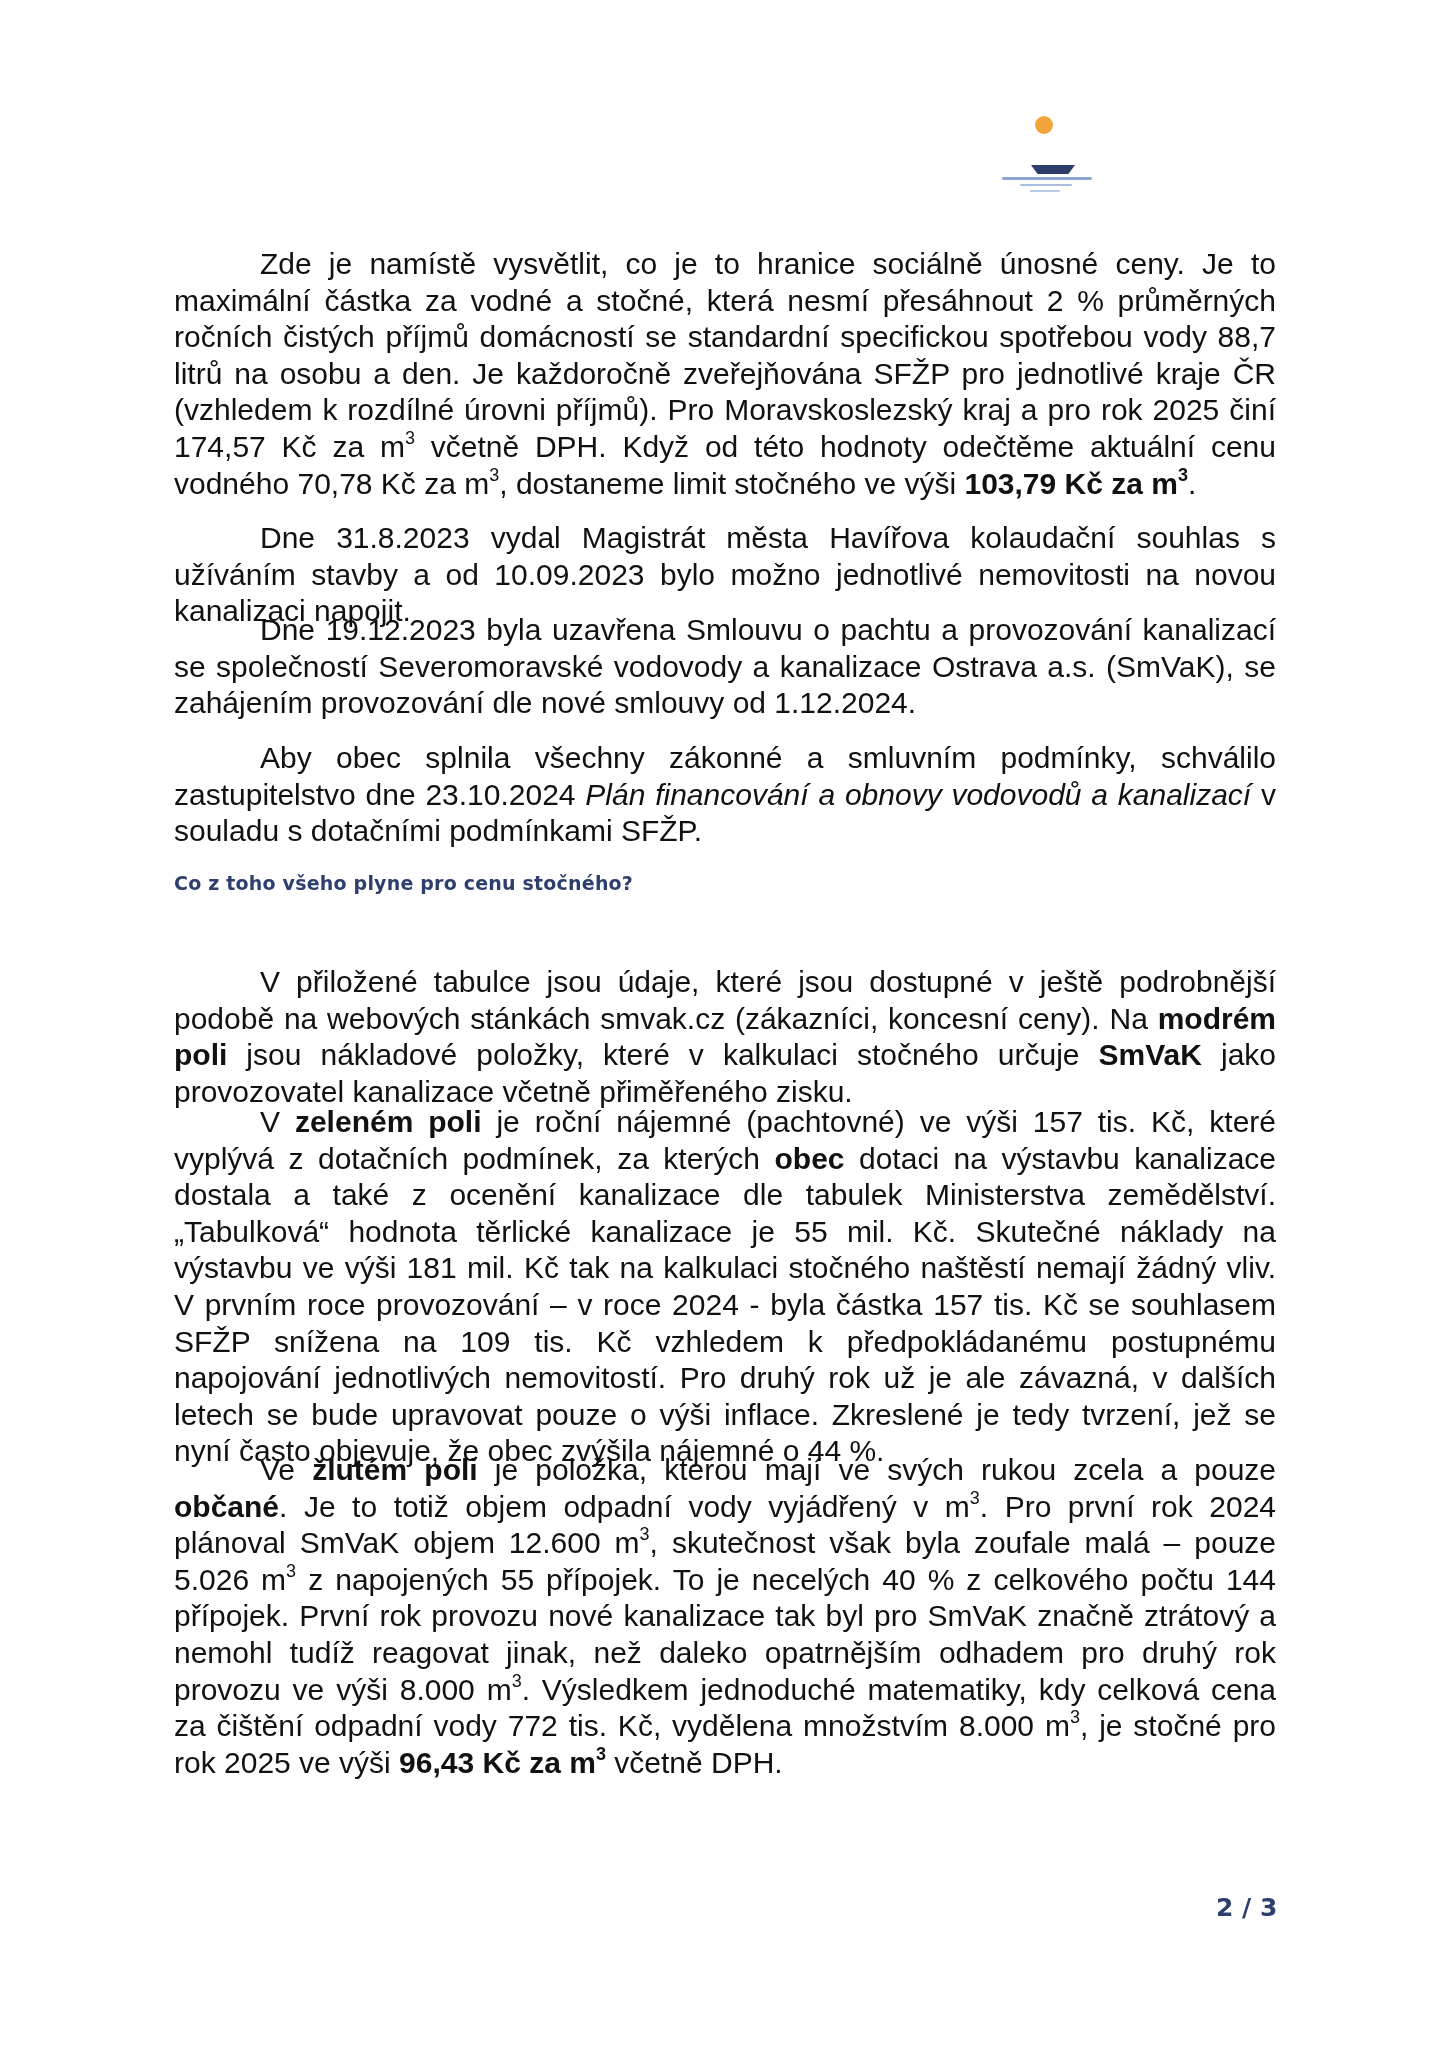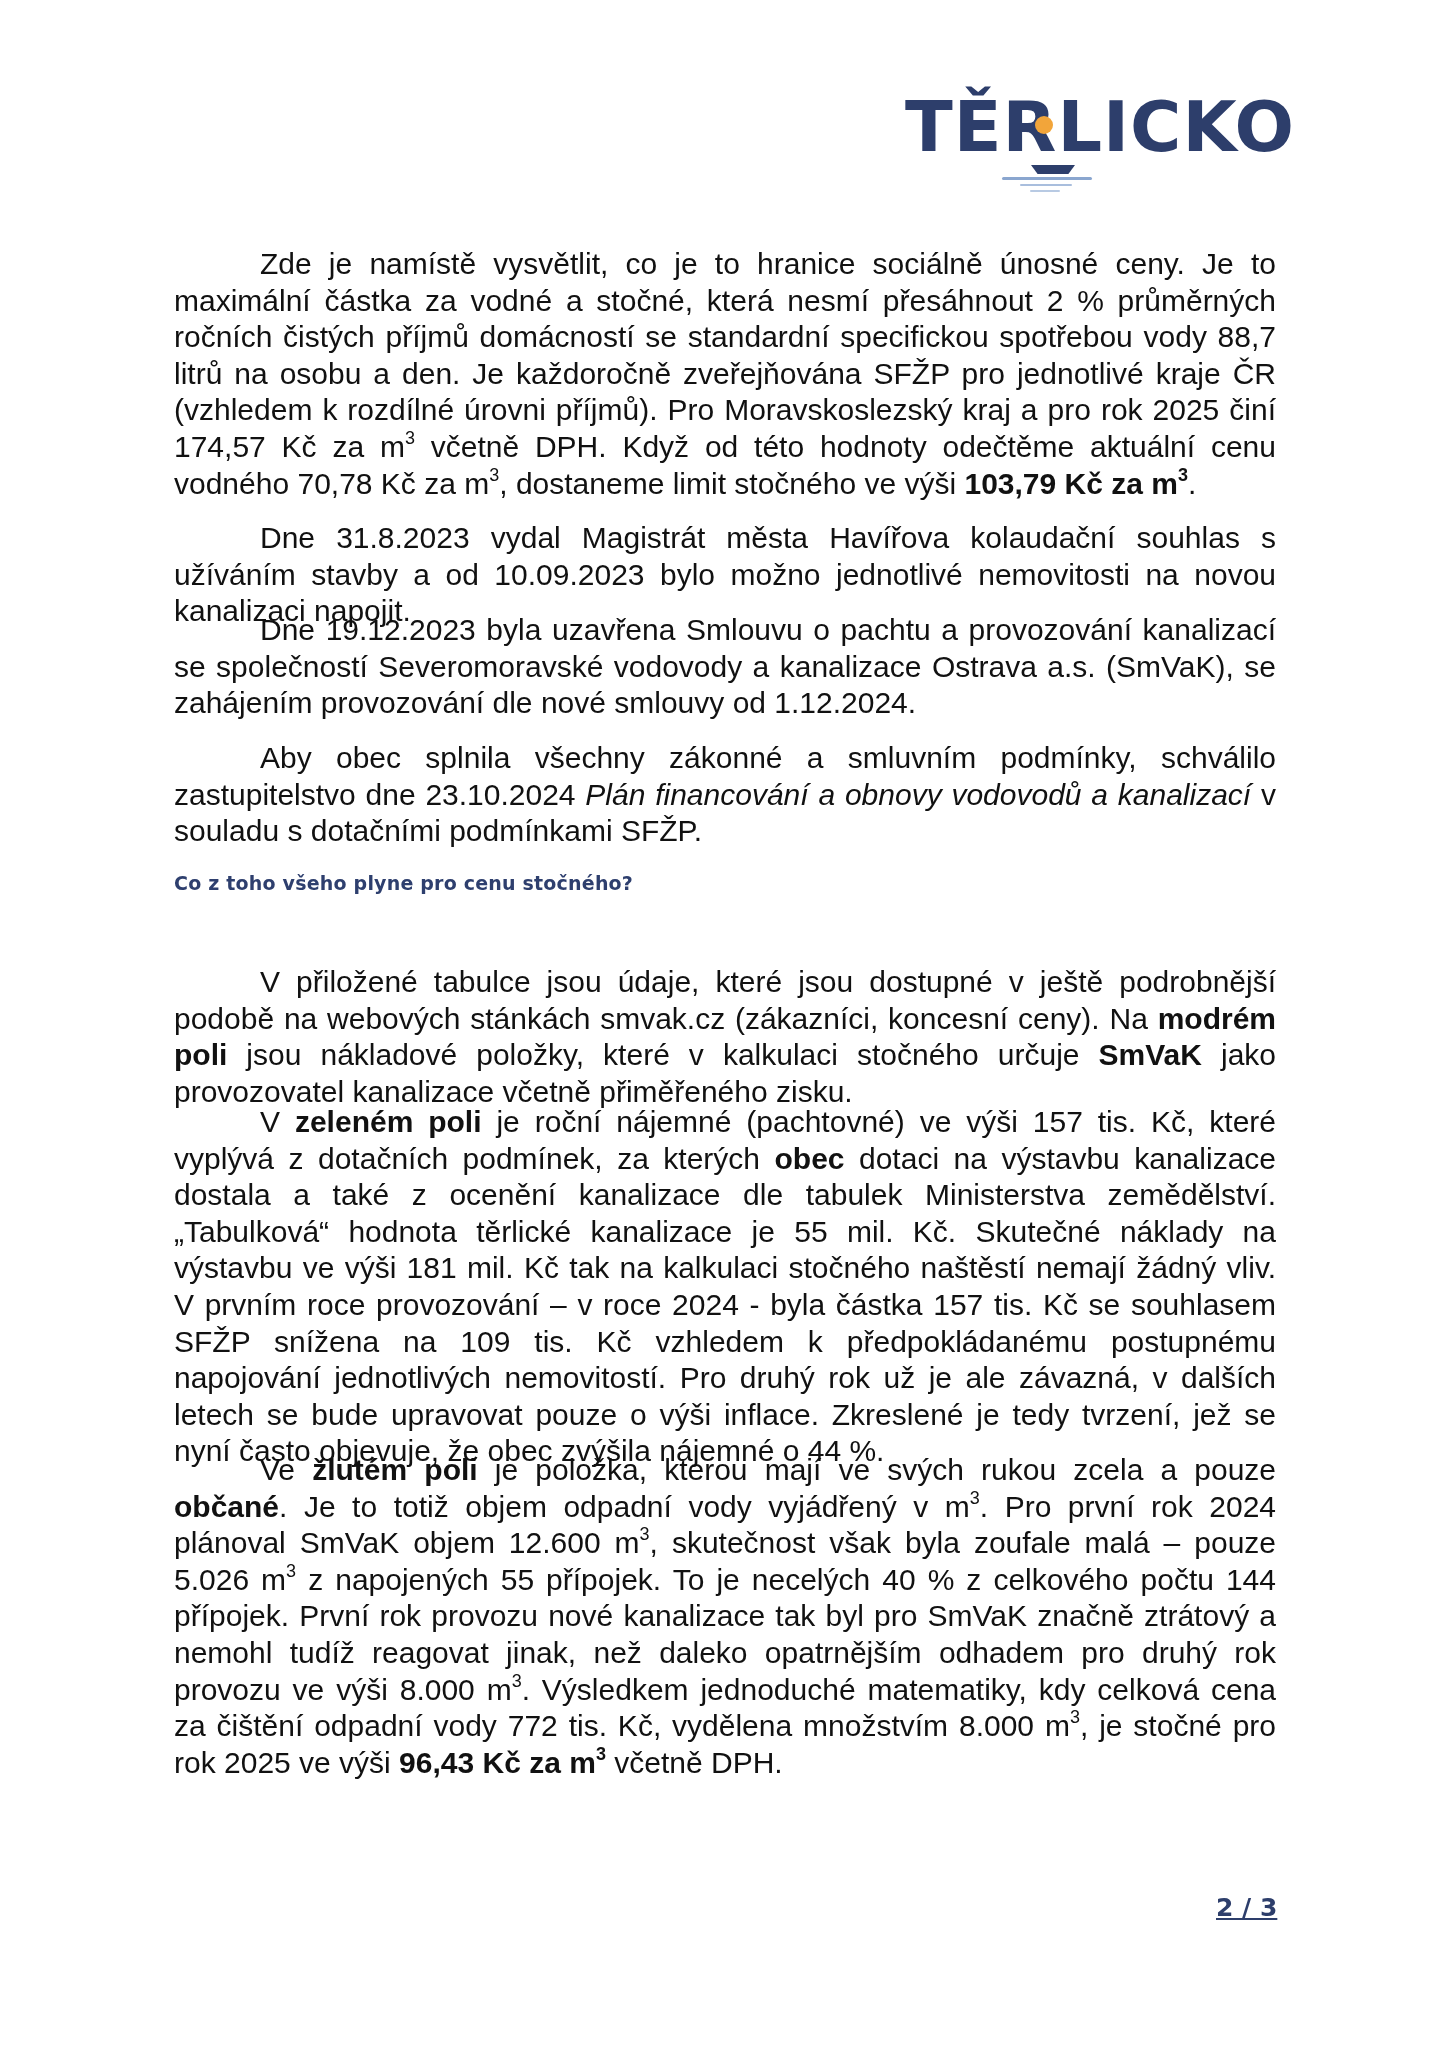--- a/index.html
+++ b/index.html
@@ -15,27 +15,26 @@
   .logo-wave2 { position:absolute; left:115px; top:92px; width:52px; height:2px; background:#a9bedd; border-radius:2px; }
   .logo-wave3 { position:absolute; left:125px; top:98px; width:30px; height:2px; background:#b8cae3; border-radius:2px; }
 
   .para { position:absolute; left:174px; width:1102px; font-size:30px; line-height:36.6px;
           text-align:justify; text-indent:86px; margin:0; }
   .heading { position:absolute; left:174px; top:872px; font-family:"DejaVu Sans", sans-serif; font-weight:bold;
              font-size:19px; color:#2e3f6e; margin:0; letter-spacing:0.2px; }
   sup { font-size:60%; line-height:0; vertical-align:super; position:relative; top:-0.1em; }
   b { font-weight:bold; }
   .page-num { position:absolute; left:1216px; top:1893px; font-family:"DejaVu Sans", sans-serif; font-weight:bold;
-              font-size:25px; color:#2d3e6b;text-decoration:underline; }
+              font-size:25px; color:#2d3e6b; }
 </style>
 </head>
 <body>
 
 <div class="logo">
-  <div class="logo-text">TĚRLICKO</div>
   <div class="logo-sun"></div>
   <div class="logo-boat"></div>
   <div class="logo-wave1"></div>
   <div class="logo-wave2"></div>
   <div class="logo-wave3"></div>
 </div>
 
 <p class="para" style="top:246px;"><span>Zde je namístě vysvětlit, co je to hranice sociálně únosné ceny. Je to maximální částka za vodné a stočné, která nesmí přesáhnout 2 % průměrných ročních čistých příjmů domácností se standardní specifickou spotřebou vody 88,7 litrů na osobu a den. Je každoročně zveřejňována SFŽP pro jednotlivé kraje ČR (vzhledem k rozdílné úrovni příjmů). Pro Moravskoslezský kraj a pro rok 2025 činí 174,57 Kč za m</span><sup>3</sup><span> včetně DPH. Když od této hodnoty odečtěme aktuální cenu vodného 70,78 Kč za m</span><sup>3</sup><span>, dostaneme limit stočného ve výši </span><b>103,79 Kč za m</b><sup><b>3</b></sup><span>.</span></p>
 
 <p class="para" style="top:520px;">Dne 31.8.2023 vydal Magistrát města Havířova kolaudační souhlas s užíváním stavby a od 10.09.2023 bylo možno jednotlivé nemovitosti na novou kanalizaci napojit.</p>

